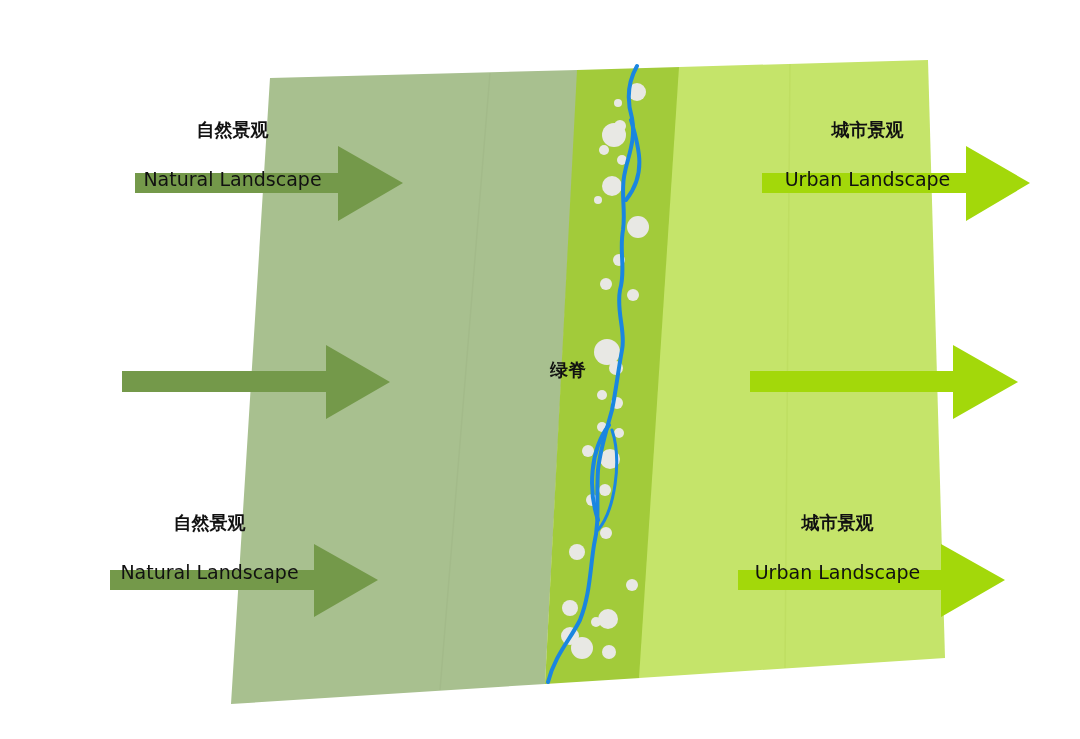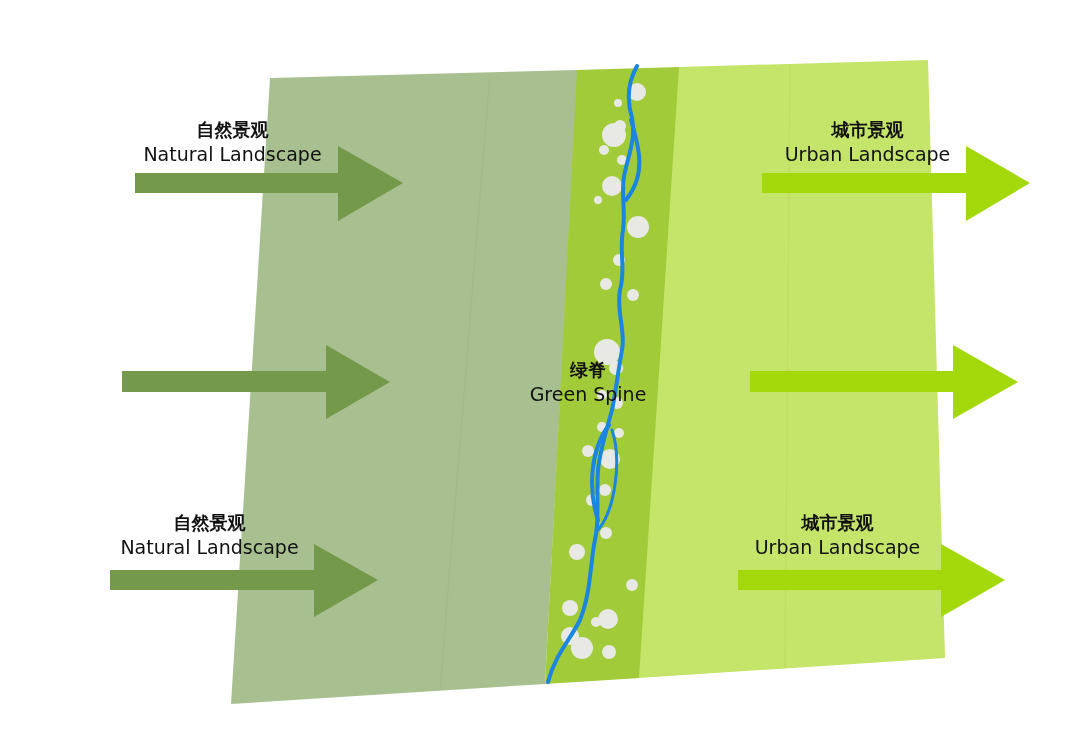--- a/index.html
+++ b/index.html
@@ -1,21 +1,21 @@
 <!DOCTYPE html>
 <html><head>
   <meta charset="utf-8">
   <style>
     html, body { margin:0; padding:0; background:#ffffff; }
     body { width:1080px; height:739px; position:relative; overflow:hidden;
            font-family:"DejaVu Sans", "Liberation Sans", sans-serif; }
     svg#diagram { position:absolute; left:0; top:0; }
     .label { position:absolute; text-align:center; color:#111; line-height:1.25; }
     .label .zh { font-size:18px; font-weight:bold; display:block;font-family:Liberation Mono, monospace; }
-    .label .en { font-size:19px; display:block; white-space:nowrap; }
+    .label .en { font-size:19px; display:block; white-space:nowrap;margin-top:25px; }
   </style>
 </head>
 <body>
 
 <svg id="diagram" width="1080" height="739" viewBox="0 0 1080 739" xmlns="http://www.w3.org/2000/svg">
 
   <polygon points="270,78 578,70 545,684 231,704" fill="#a8c08f"></polygon>
 
   <line x1="490" y1="73" x2="440" y2="690" stroke="#a3ba8a" stroke-width="1.5"></line>
 
@@ -81,23 +81,22 @@
 <div class="label" style="left:125px; top:120px; width:215px;">
   <span class="zh">自然景观</span>
   <span class="en">Natural Landscape</span>
 </div>
 
 <div class="label" style="left:102px; top:513px; width:215px;">
   <span class="zh">自然景观</span>
   <span class="en">Natural Landscape</span>
 </div>
 
-<div class="label" style="left:518px; top:360px; width:140px;">
+<div class="label" style="left:498px; top:360px; width:140px;">
   <span class="zh">绿脊</span>
-  <span class="en">Green Spine</span>
 </div>
 
 <div class="label" style="left:770px; top:120px; width:195px;">
   <span class="zh">城市景观</span>
   <span class="en">Urban Landscape</span>
 </div>
 
 <div class="label" style="left:740px; top:513px; width:195px;">
   <span class="zh">城市景观</span>
   <span class="en">Urban Landscape</span>

